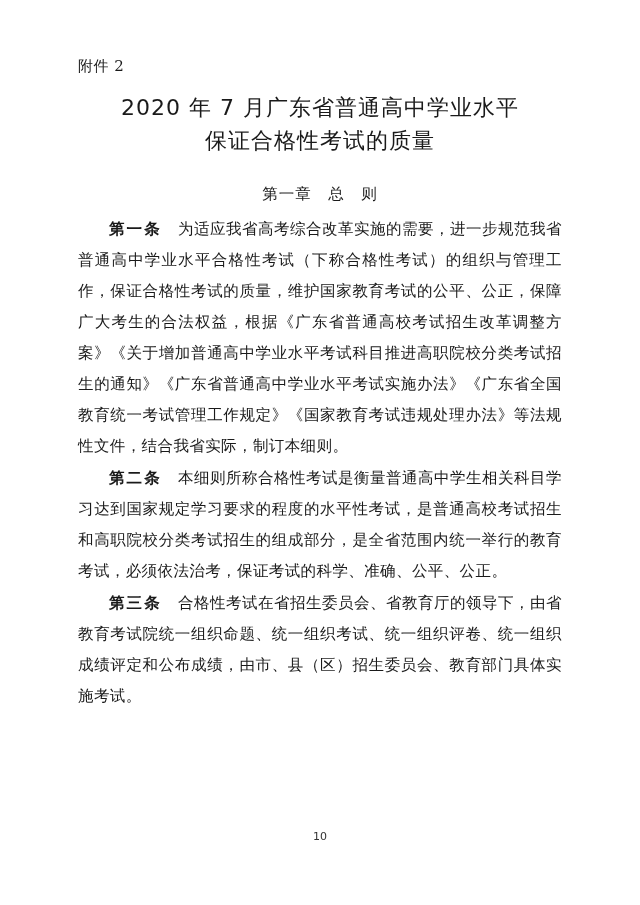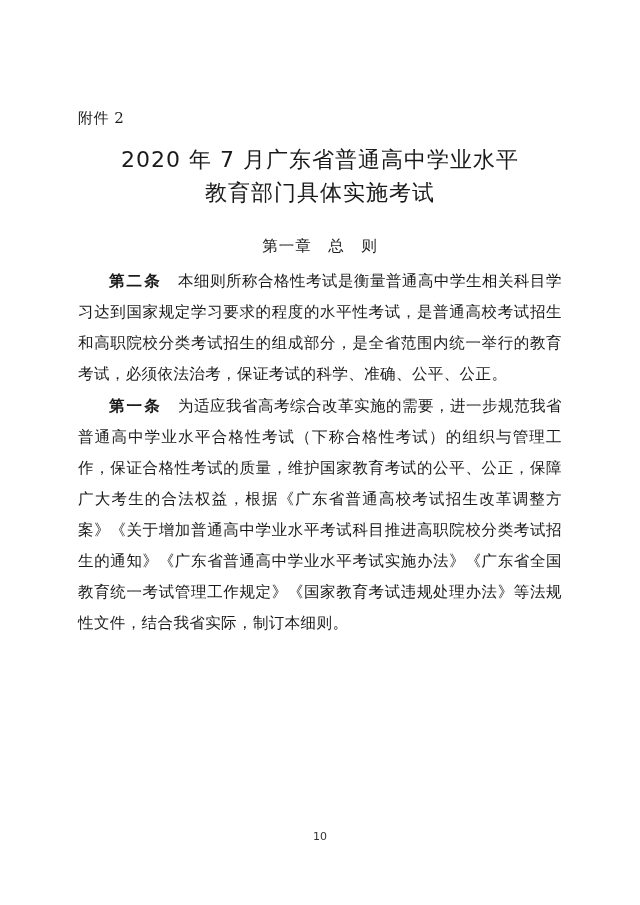--- a/index.html
+++ b/index.html
@@ -13,21 +13,21 @@
     font-family: "DejaVu Serif", "Liberation Serif", serif;
     color: #1a1a1a;
     position: relative;
     overflow: hidden;
   }
   .page {
     position: relative;
     width: 640px;
     height: 905px;
     box-sizing: border-box;
-    padding: 108px 78px 0 78px;
+    padding: 56px 78px 0 78px;
     background: #ffffff;
   }
   .attachment-label {
     font-size: 15px;
     line-height: 1.4;
     letter-spacing: 0.5px;
     margin-bottom: 14px;
   }
   .doc-title {
     text-align: center;
@@ -80,25 +80,26 @@
 </style>
 </head>
 <body>
 
 <div class="page">
 
   <div class="attachment-label">附件 2</div>
 
   <h1 class="doc-title">
     <span class="line1">2020 年 7 月广东省普通高中学业水平</span>
-    <span class="line2">教育部门具体实施考试</span>
+    <span class="line2">保证合格性考试的质量</span>
   </h1>
 
   <div class="chapter-heading">第一章　总　则</div>
 
+  <p class="para indent"><span class="lead">第一条</span><span class="lead-gap"></span><span>为适应我省高考综合改革实施的需要，进一步规范我省普通高中学业水平合格性考试（下称合格性考试）的组织与管理工作，保证合格性考试的质量，维护国家教育考试的公平、公正，保障广大考生的合法权益，根据《广东省普通高校考试招生改革调整方案》《关于增加普通高中学业水平考试科目推进高职院校分类考试招生的通知》《广东省普通高中学业水平考试实施办法》《广东省全国教育统一考试管理工作规定》《国家教育考试违规处理办法》等法规性文件，结合我省实际，制订本细则。</span></p>
+
   <p class="para indent"><span class="lead">第二条</span><span class="lead-gap"></span><span>本细则所称合格性考试是衡量普通高中学生相关科目学习达到国家规定学习要求的程度的水平性考试，是普通高校考试招生和高职院校分类考试招生的组成部分，是全省范围内统一举行的教育考试，必须依法治考，保证考试的科学、准确、公平、公正。</span></p>
 
-  <p class="para indent"><span class="lead">第一条</span><span class="lead-gap"></span><span>为适应我省高考综合改革实施的需要，进一步规范我省普通高中学业水平合格性考试（下称合格性考试）的组织与管理工作，保证合格性考试的质量，维护国家教育考试的公平、公正，保障广大考生的合法权益，根据《广东省普通高校考试招生改革调整方案》《关于增加普通高中学业水平考试科目推进高职院校分类考试招生的通知》《广东省普通高中学业水平考试实施办法》《广东省全国教育统一考试管理工作规定》《国家教育考试违规处理办法》等法规性文件，结合我省实际，制订本细则。</span></p>
-
+  <p class="para indent"><span class="lead">第三条</span><span class="lead-gap"></span><span>合格性考试在省招生委员会、省教育厅的领导下，由省教育考试院统一组织命题、统一组织考试、统一组织评卷、统一组织成绩评定和公布成绩，由市、县（区）招生委员会、教育部门具体实施考试。</span></p>
 
   <div class="page-number">10</div>
 
 </div>
 
 </body></html>

